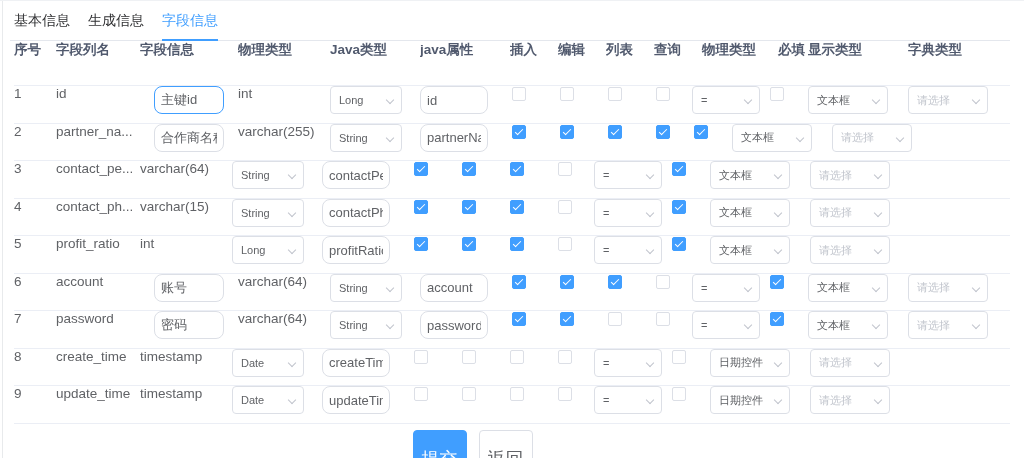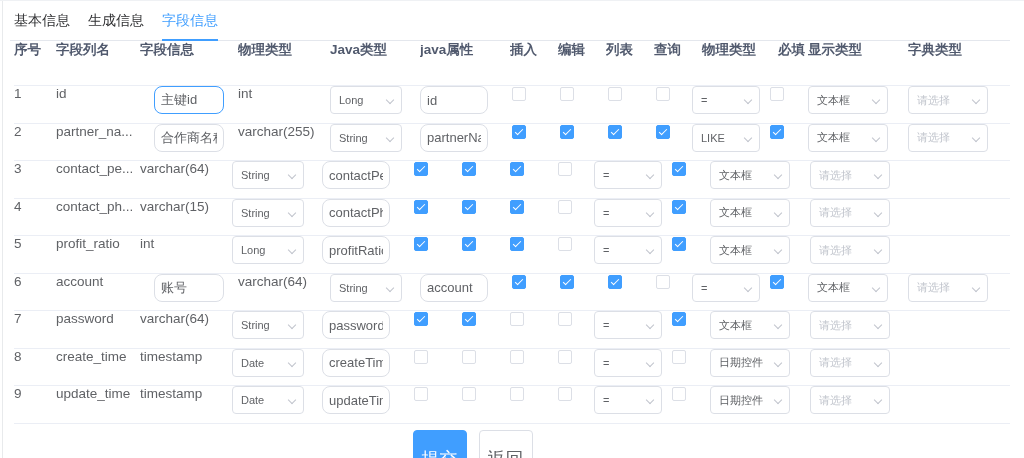--- a/index.html
+++ b/index.html
@@ -136,26 +136,20 @@
         <i class="chevron"></i>
       </div>
     </div>
     <div class="td c6">
       <input class="inp prop-inp" type="text" value="partnerName" style="">
     </div>
     <div class="td c7 cbcell"><span class="checkbox checked"></span></div>
     <div class="td c8 cbcell"><span class="checkbox checked"></span></div>
     <div class="td c9 cbcell"><span class="checkbox checked"></span></div>
     <div class="td c10 cbcell"><span class="checkbox checked"></span></div>
-    <div class="td c11">
-      <div class="select sel-qmode">
-        <span class="sel-text">LIKE</span>
-        <i class="chevron"></i>
-      </div>
-    </div>
     <div class="td c12 cbcell"><span class="checkbox checked"></span></div>
     <div class="td c13">
       <div class="select sel-display">
         <span class="sel-text">文本框</span>
         <i class="chevron"></i>
       </div>
     </div>
     <div class="td c14">
       <div class="select sel-dict">
         <span class="sel-text placeholder">请选择</span>
@@ -315,20 +309,23 @@
       <div class="select sel-dict">
         <span class="sel-text placeholder">请选择</span>
         <i class="chevron"></i>
       </div>
     </div>
   </div>
 
   <div class="tr">
     <div class="td c1">7</div>
     <div class="td c2">password</div>
+    <div class="td c3">
+      <input class="inp desc-inp" type="text" value="密码" style="">
+    </div>
     <div class="td c4">varchar(64)</div>
     <div class="td c5">
       <div class="select sel-java">
         <span class="sel-text">String</span>
         <i class="chevron"></i>
       </div>
     </div>
     <div class="td c6">
       <input class="inp prop-inp" type="text" value="password" style="">
     </div>

